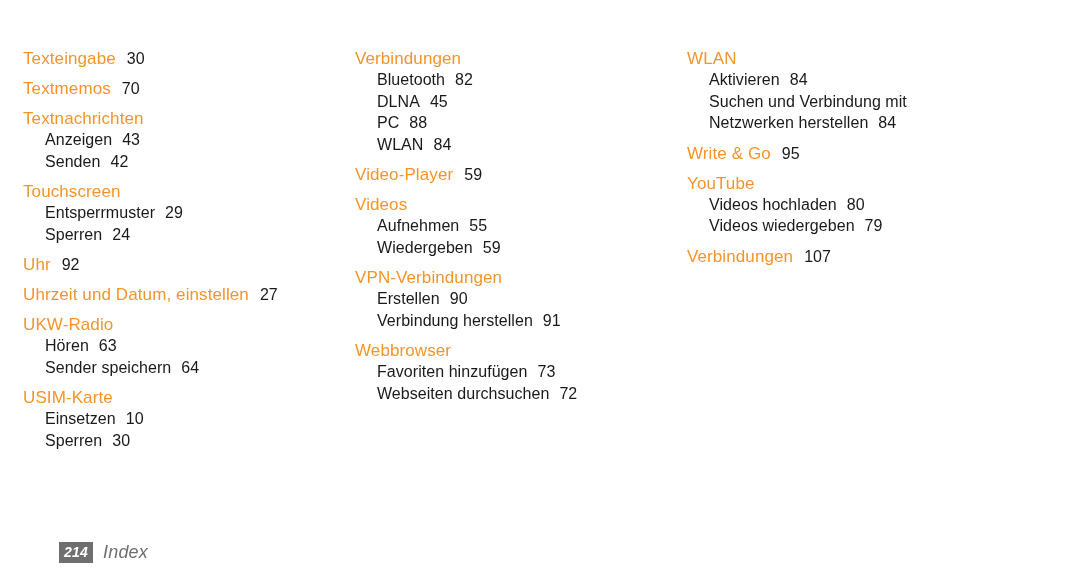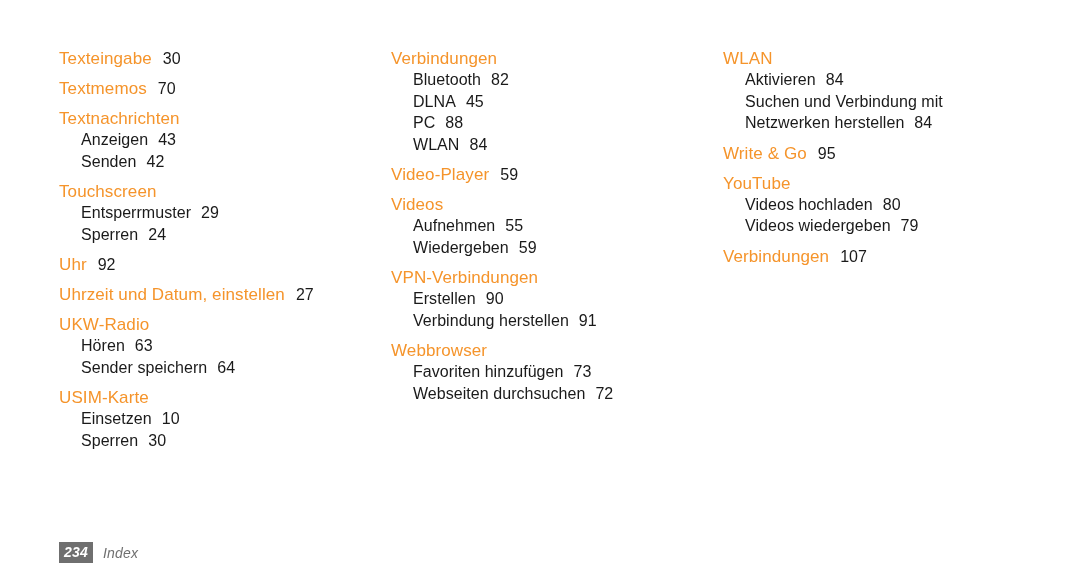--- a/index.html
+++ b/index.html
@@ -21,20 +21,21 @@
     inset: 0;
   }
 
   
   .columns {
     position: absolute;
     top: 48px;
     left: 0;
     width: 1008px;
     display: flex;
+    justify-content: center;
   }
   .column {
     flex: 0 0 auto;
   }
   .col-1 { width: 332px; padding-left: 59px; }
   .col-2 { width: 332px; padding-left: 0px; }
   .col-3 { width: 357px; padding-left: 0px; }
 
   
   .group {
@@ -85,21 +86,21 @@
     color: #ffffff;
     font-size: 14px;
     font-style: italic;
     font-weight: bold;
     line-height: 18px;
     padding: 1px 5px 2px 5px;
     letter-spacing: 0.2px;
   }
   .footer-label {
     color: #6f6f6f;
-    font-size: 14px;
+    font-size: 18px;
     font-style: italic;
     margin-left: 10px;
     letter-spacing: 0.2px;
   }
 </style>
 </head>
 <body>
 
 <div id="page">
 
@@ -179,17 +180,17 @@
           <div class="entry"><span>Videos hochladen</span><span class="pg">80</span></div>
           <div class="entry"><span>Videos wiedergeben</span><span class="pg">79</span></div>
         </div>
         <div class="group">
           <div class="heading"><span>Verbindungen</span><span class="pg">107</span></div>
         </div>
       </div>
   </div>
 
   <div class="footer">
-    <span class="page-badge">234</span>
+    <span class="page-badge">214</span>
     <span class="footer-label">Index</span>
   </div>
 
 </div>
 
 </body></html>

